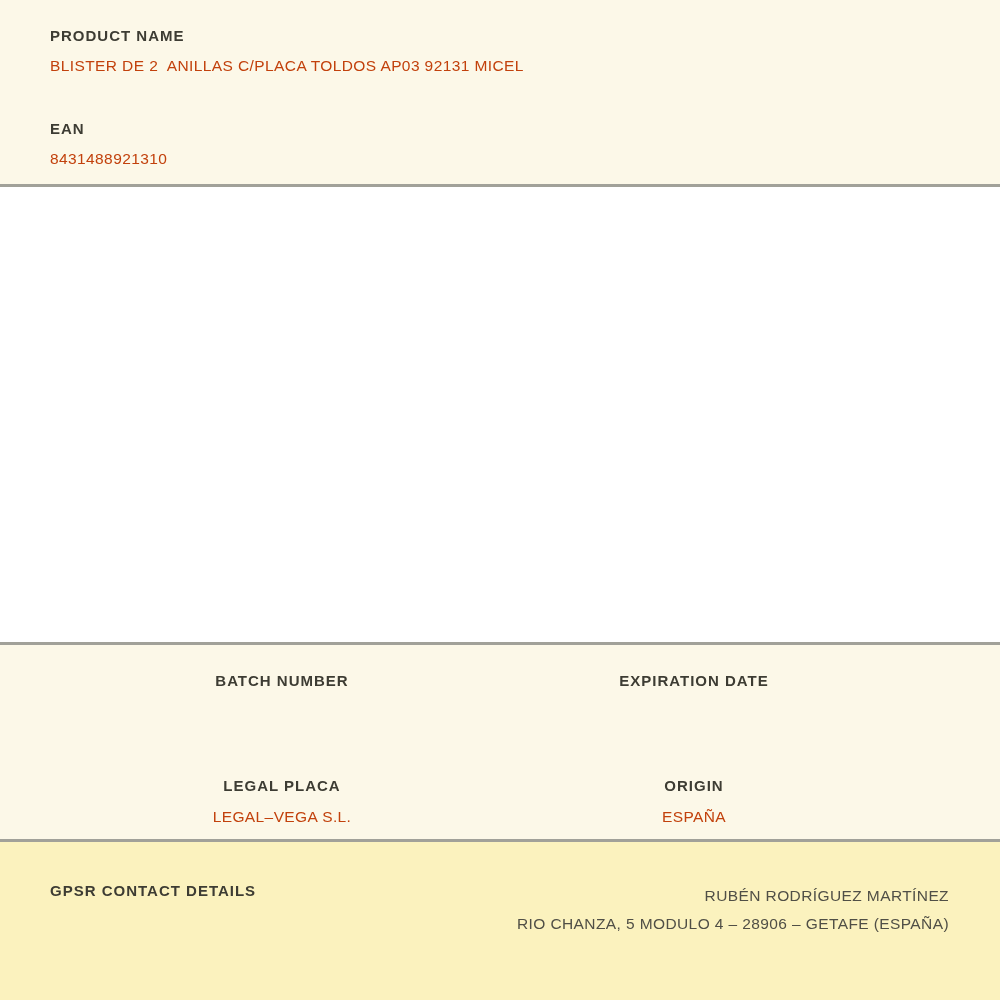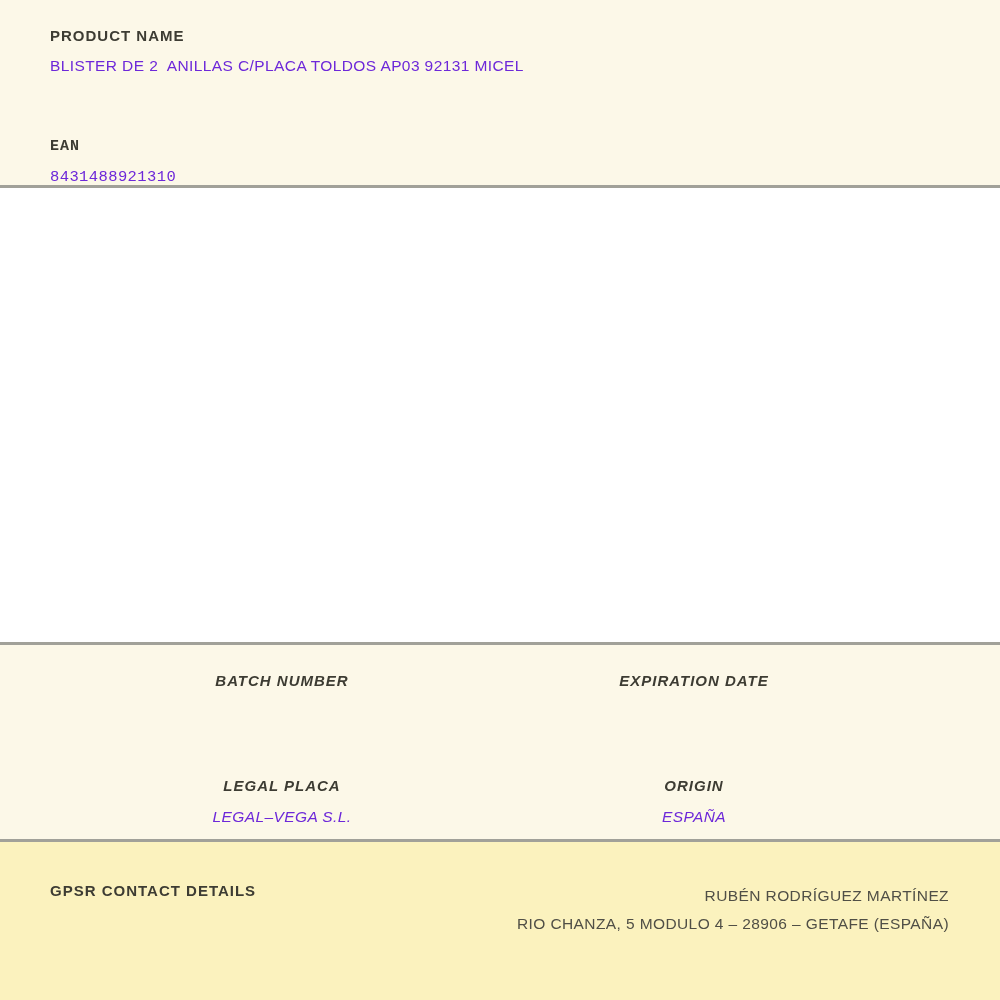--- a/index.html
+++ b/index.html
@@ -18,49 +18,48 @@
   }
   .label {
     font-weight: bold;
     font-size: 15px;
     letter-spacing: 1px;
     color: #3d3c33;
   }
   .value {
     font-size: 15.5px;
     letter-spacing: 0.4px;
-    color: #6d28d9;
+    color: #c2410c;
     white-space: pre-wrap;
   }
   
   .product-header {
     height: 185px;
     background: #fcf8e8;
     padding: 27px 22px 0 50px;
   }
   .product-header .value { margin-top: 13px; }
-  .product-header .ean-block { margin-top: 63px; font-family: Liberation Mono, monospace; }
+  .product-header .ean-block { margin-top: 45px; }
   
   .divider {
     height: 3px;
     background: #a1a199;
     width: 100%;
     flex: none;
   }
   
   .image-area {
     height: 456px;
     background: #ffffff;
   }
   
   .details {
     height: 195px;
     background: #fcf8e8;
     padding: 27px 100px 0 76px;
-    font-style: italic;
   }
   .details-row {
     display: grid;
     grid-template-columns: 1fr 1fr;
     text-align: center;
   }
   .details-row.second { margin-top: 74px; }
   .details .cell .value { margin-top: 14px; white-space: normal; }
   
   .gpsr {

